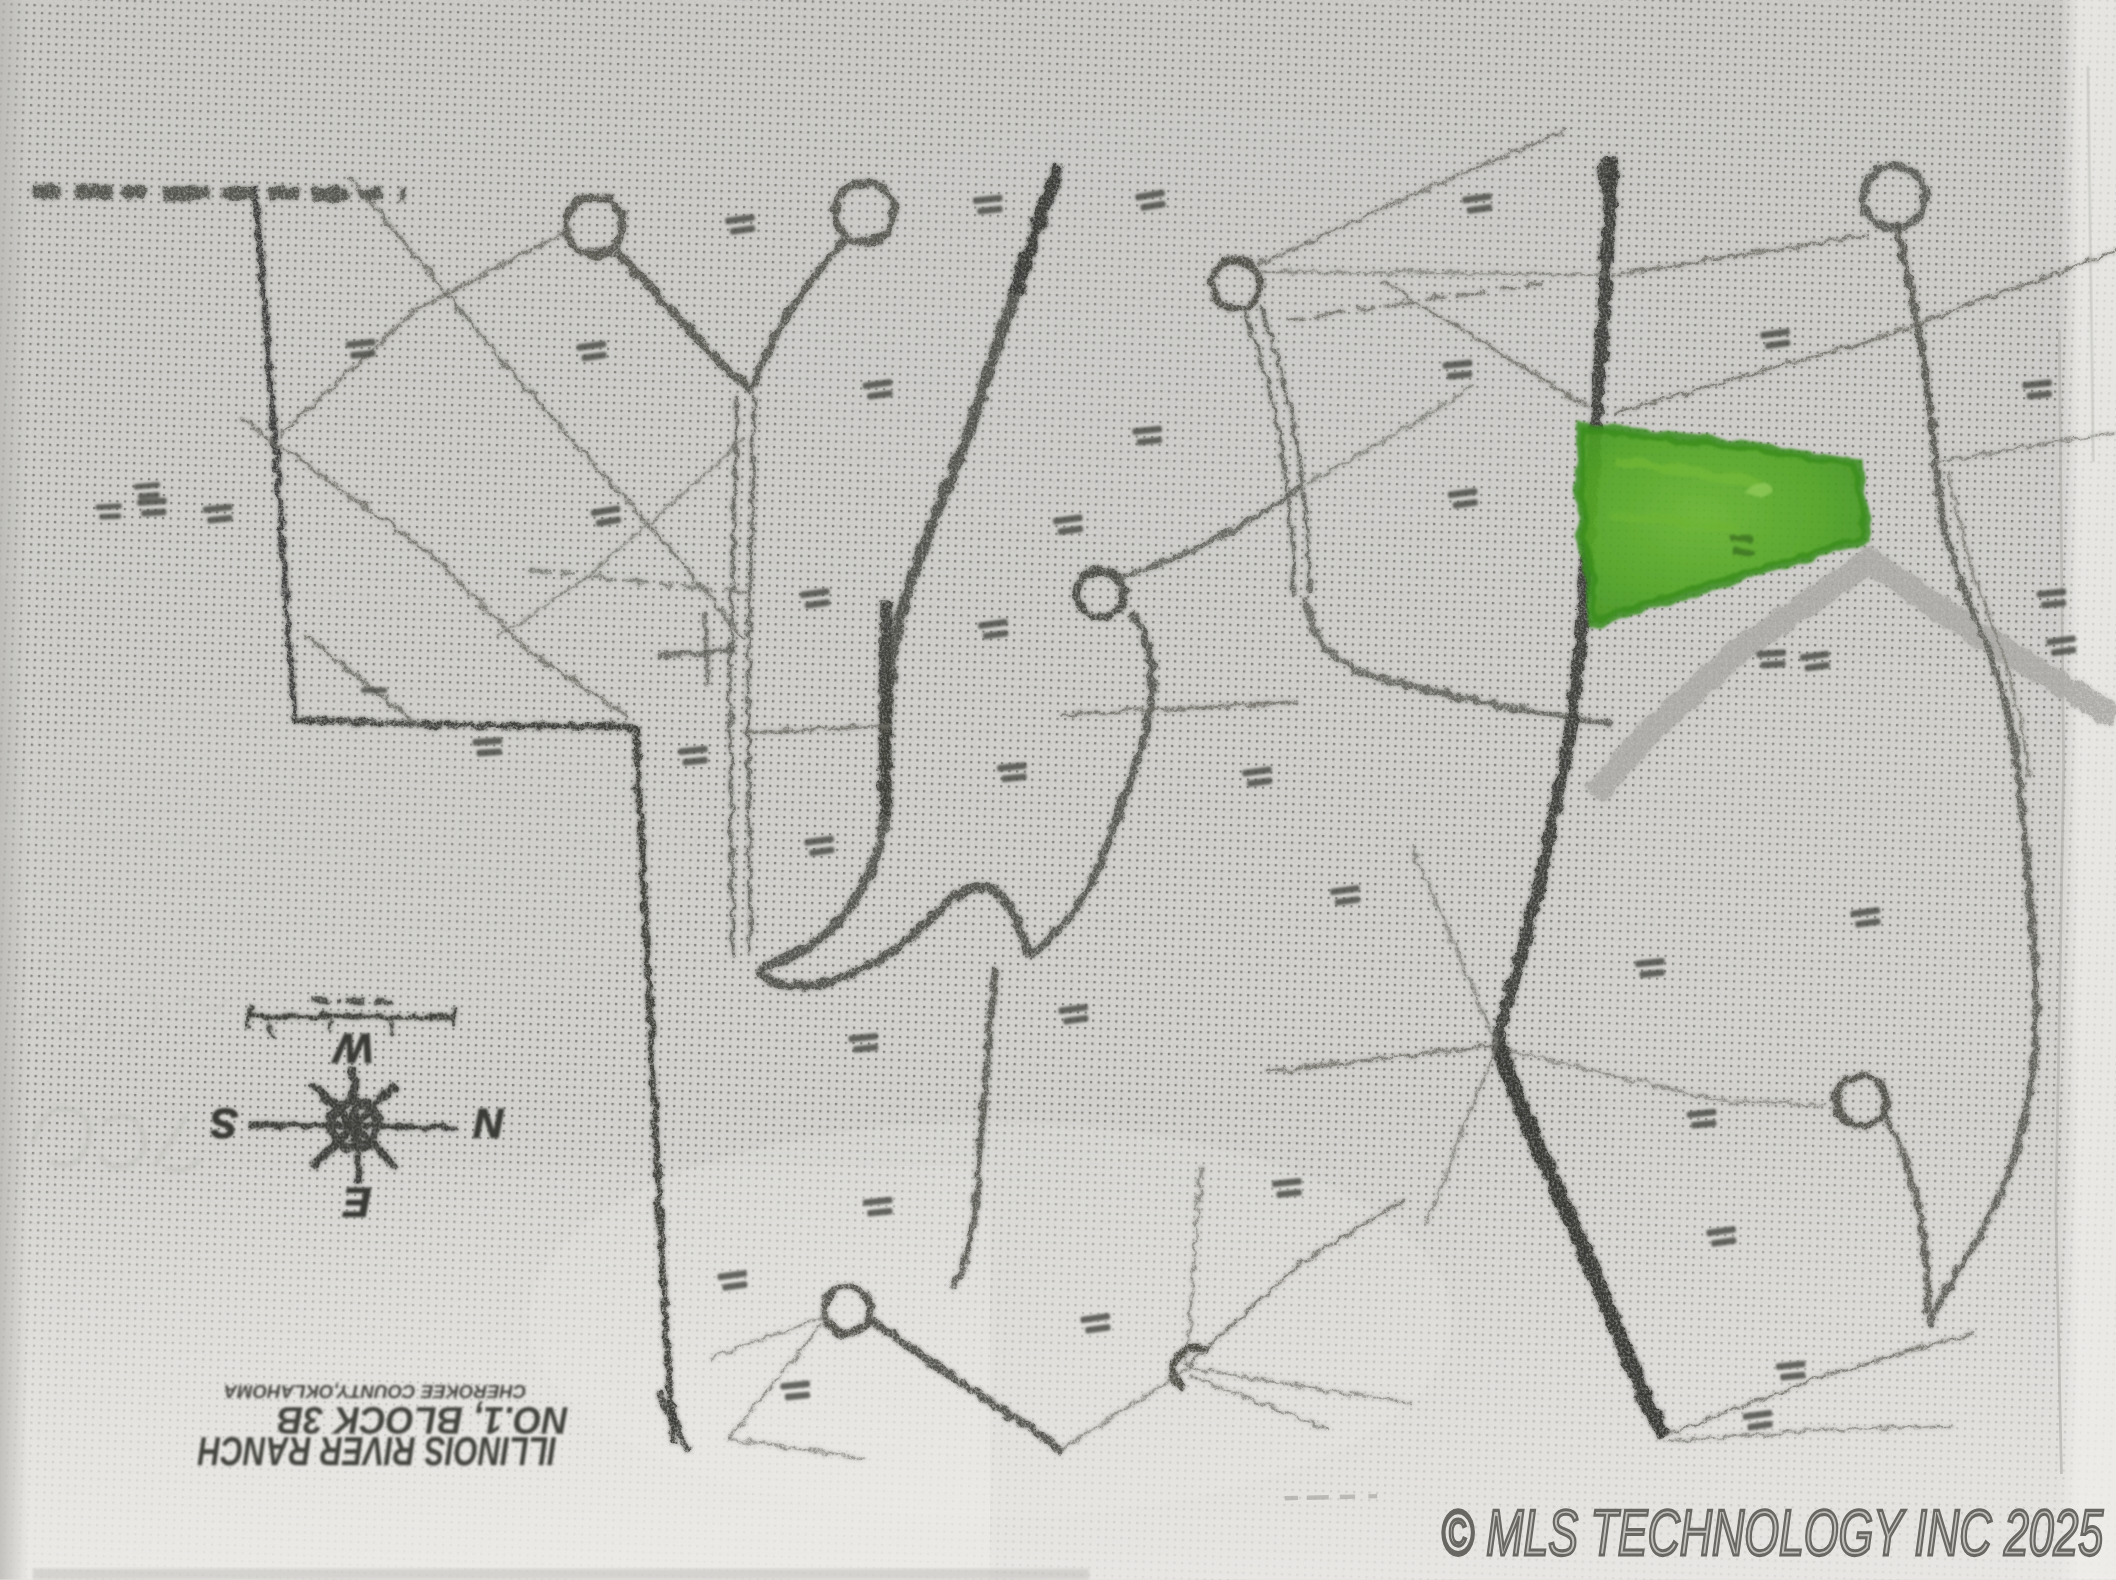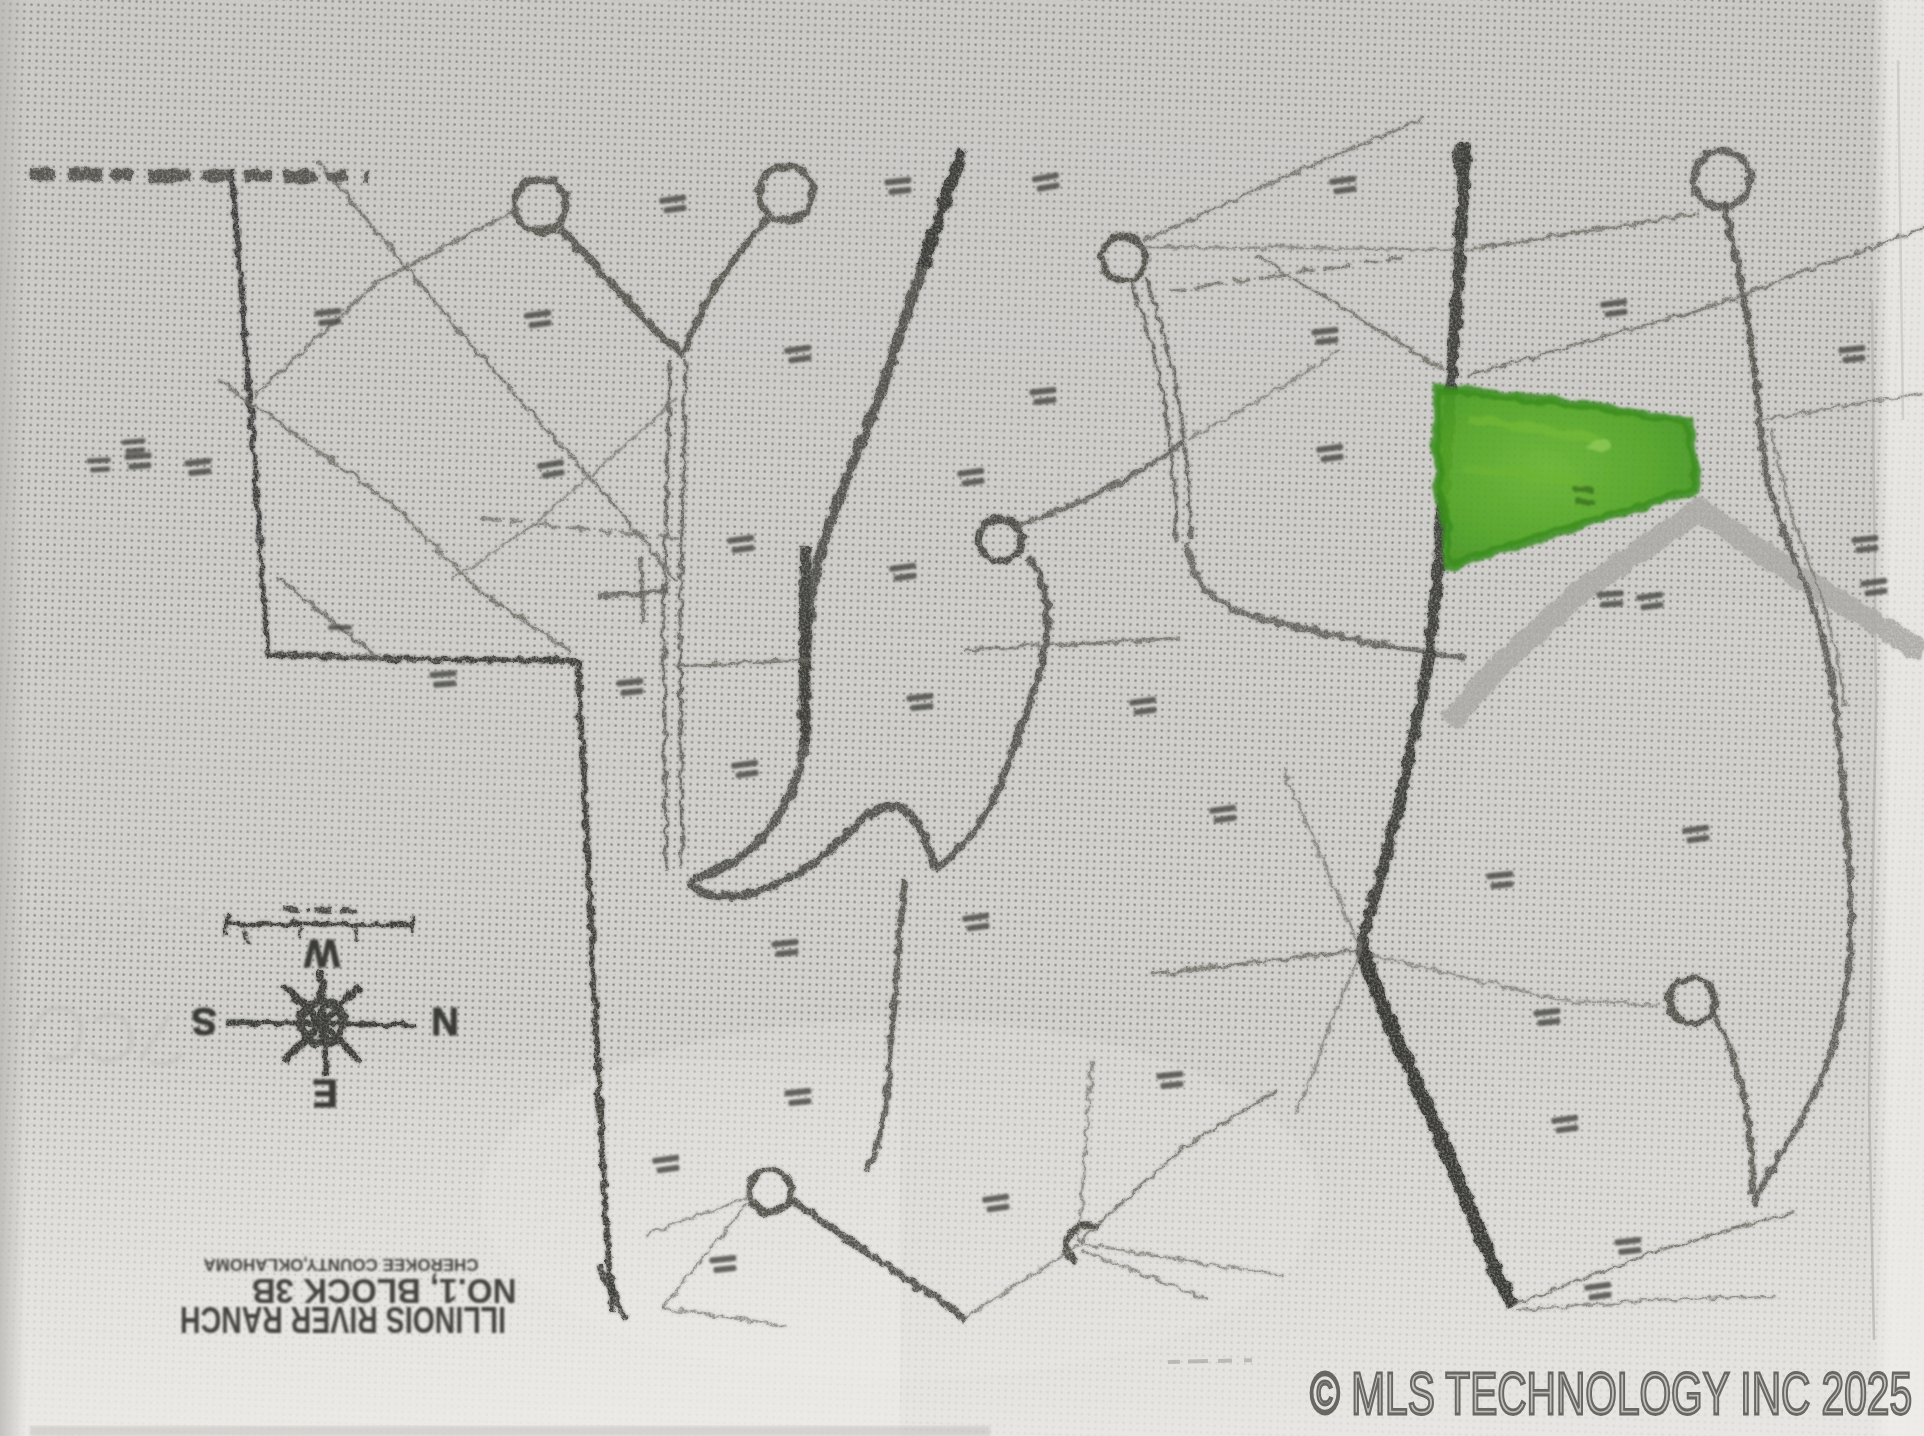--- a/index.html
+++ b/index.html
@@ -1,16 +1,16 @@
 <!DOCTYPE html>
 <html><head>
 <meta charset="utf-8">
 <style>
   html,body{margin:0;padding:0;background:#e3e2df;}
-  #page{position:relative;width:1924px;height:1436px;overflow:hidden;font-family:"Liberation Sans", sans-serif;}
+  #page{position:relative;width:1924px;height:1436px;overflow:hidden;font-family:"Liberation Sans", sans-serif;font-style:italic;}
   svg{position:absolute;left:0;top:0;}
 </style>
 </head>
 <body>
 
 <div id="page">
 <svg width="1924" height="1436" viewBox="0 0 1924 1436">
 <defs>
   <pattern id="dots" width="7" height="7" patternUnits="userSpaceOnUse" patternTransform="rotate(2)">
     <rect width="7" height="7" fill="none"></rect>

